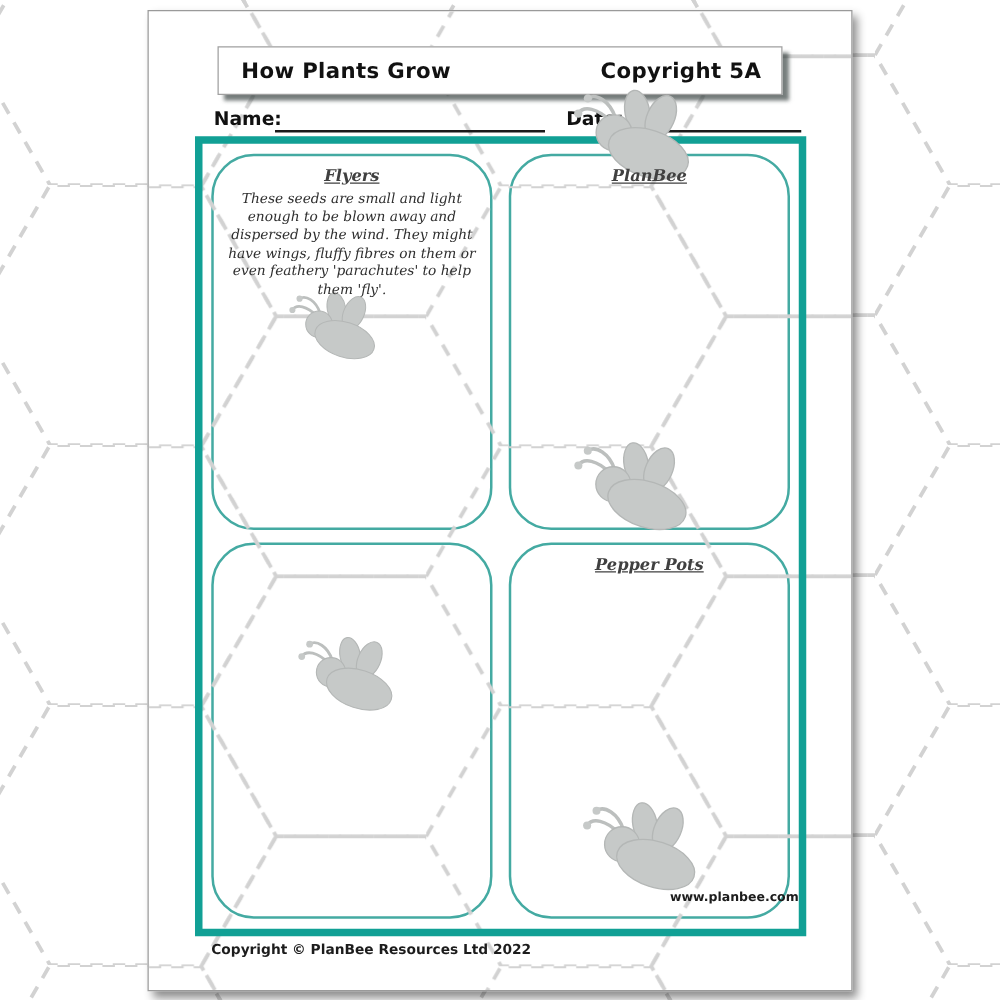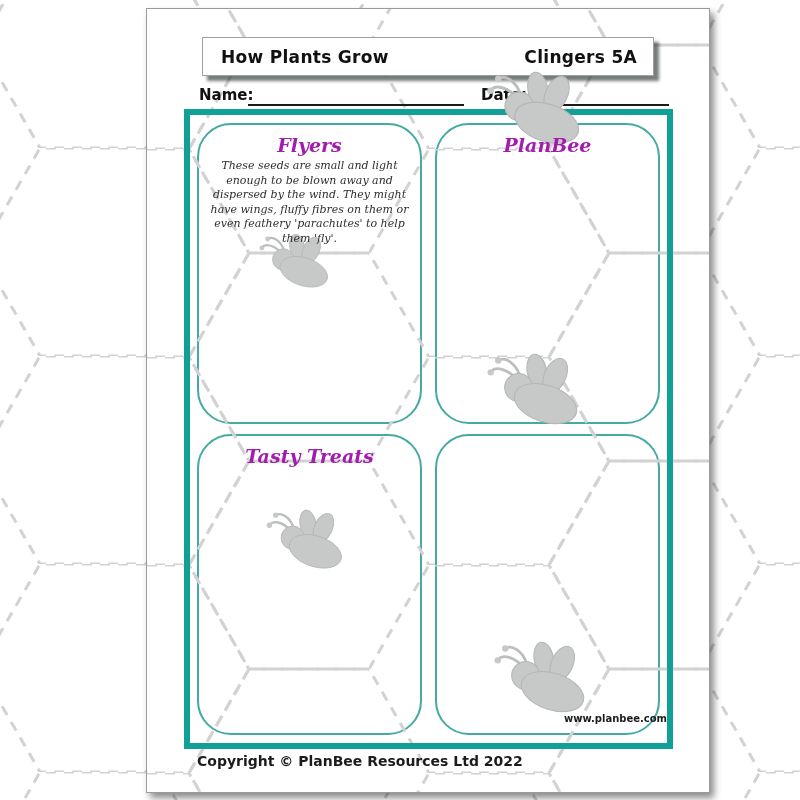--- a/index.html
+++ b/index.html
@@ -8,21 +8,20 @@
     background:#ffffff;
     font-family:"DejaVu Sans", sans-serif;
   }
   .hex-outer { position:absolute; left:0; top:0; z-index:0; }
 
   .page {
     position:absolute; left:118px; top:8px; width:564px; height:785px;
     background:#ffffff; border:1px solid #9a9a9a; box-sizing:border-box;
     box-shadow:4px 5px 7px rgba(0,0,0,0.45);
     z-index:1;
-    margin-left:28px;
   }
   .hex-inner { position:absolute; left:0; top:0; z-index:1; }
 
   .header-box {
     position:absolute; left:55px; top:28px; width:452px; height:39px;
     background:#ffffff; border:1px solid #a0a0a0; box-sizing:border-box;
     box-shadow:5px 5px 3px rgba(45,55,54,0.65);
     display:flex; align-items:center; justify-content:space-between;
     padding:0 16px 0 18px; z-index:2;
   }
@@ -51,37 +50,37 @@
     display:grid; grid-template-columns:1fr 1fr; grid-template-rows:1fr 1fr;
     gap:10px 13px;
   }
   .card {
     border:2px solid #44aaa2; border-radius:34px;
     background:transparent; text-align:center;
   }
   .card-title {
     position:relative; z-index:5; display:block;
     margin-top:9px; font-family:"DejaVu Serif", serif;
-    font-weight:bold; font-style:italic; font-size:19px;
-    color:#a21caf;
+    font-weight:bold; font-style:italic; font-size:13px;
+    text-decoration:underline; color:#404040;
   }
   .card-text {
     position:relative; z-index:5; display:block;
     margin-top:3px; padding:0 6px;
     font-family:"DejaVu Serif", serif; font-style:italic;
     font-size:11px; line-height:1.32; color:#2e2e2e;
   }
 
   .bee { position:absolute; z-index:3; }
   .ant { fill:none; stroke:#bcbfbe; stroke-width:2.6; stroke-linecap:round; }
   .bee-shape { stroke:#b4b7b6; stroke-width:1; }
 
   .footer-copyright {
     position:absolute; left:50px; top:744px; font-weight:bold;
-    font-size:14px; color:#1c1c1c; z-index:2;
+    font-size:11px; color:#1c1c1c; z-index:2;
   }
   .footer-website {
     position:absolute; right:42px; top:704px; font-weight:bold;
     font-size:10px; color:#1c1c1c; z-index:2;
   }
 </style>
 </head>
 <body>
 
 <svg class="hex-outer" width="800" height="800" aria-hidden="true">
@@ -122,41 +121,41 @@
           <path d="M180,0 L240,-104 L360,-104 L420,0 L360,104 L240,104 Z"></path>
           <path d="M180,208 L240,104 L360,104 L420,208 L360,312 L240,312 Z"></path>
         </g>
       </pattern>
     </defs>
     <rect width="562" height="783" fill="url(#hexB)"></rect>
   </svg>
 
   <div class="header-box">
     <span class="header-title">How Plants Grow</span>
-    <span class="header-worksheet">Clingers 5A</span>
+    <span class="header-worksheet">Copyright 5A</span>
   </div>
 
   <span class="field-label name-label">Name:</span>
   <div class="fill-line name-line"></div>
   <span class="field-label date-label">Date:</span>
   <div class="fill-line date-line"></div>
 
   <div class="main-frame"></div>
   <div class="cards">
     <div class="card">
       <span class="card-title">Flyers</span>
       <span class="card-text">These seeds are small and light enough to be blown away and dispersed by the wind. They might have wings, fluffy fibres on them or even feathery 'parachutes' to help them 'fly'.</span>
     </div>
     <div class="card">
       <span class="card-title">PlanBee</span>
     </div>
     <div class="card">
-      <span class="card-title">Tasty Treats</span>
     </div>
     <div class="card">
+      <span class="card-title">Pepper Pots</span>
     </div>
   </div>
 
   <svg class="bee" style="left:337px; top:62px" width="110" height="88" viewBox="0 0 100 80">
       <use href="#bee"></use>
     </svg>
   <svg class="bee" style="left:110px; top:224px" width="82" height="66" viewBox="0 0 100 80">
       <use href="#bee"></use>
     </svg>
   <svg class="bee" style="left:337px; top:344px" width="108" height="86" viewBox="0 0 100 80">

